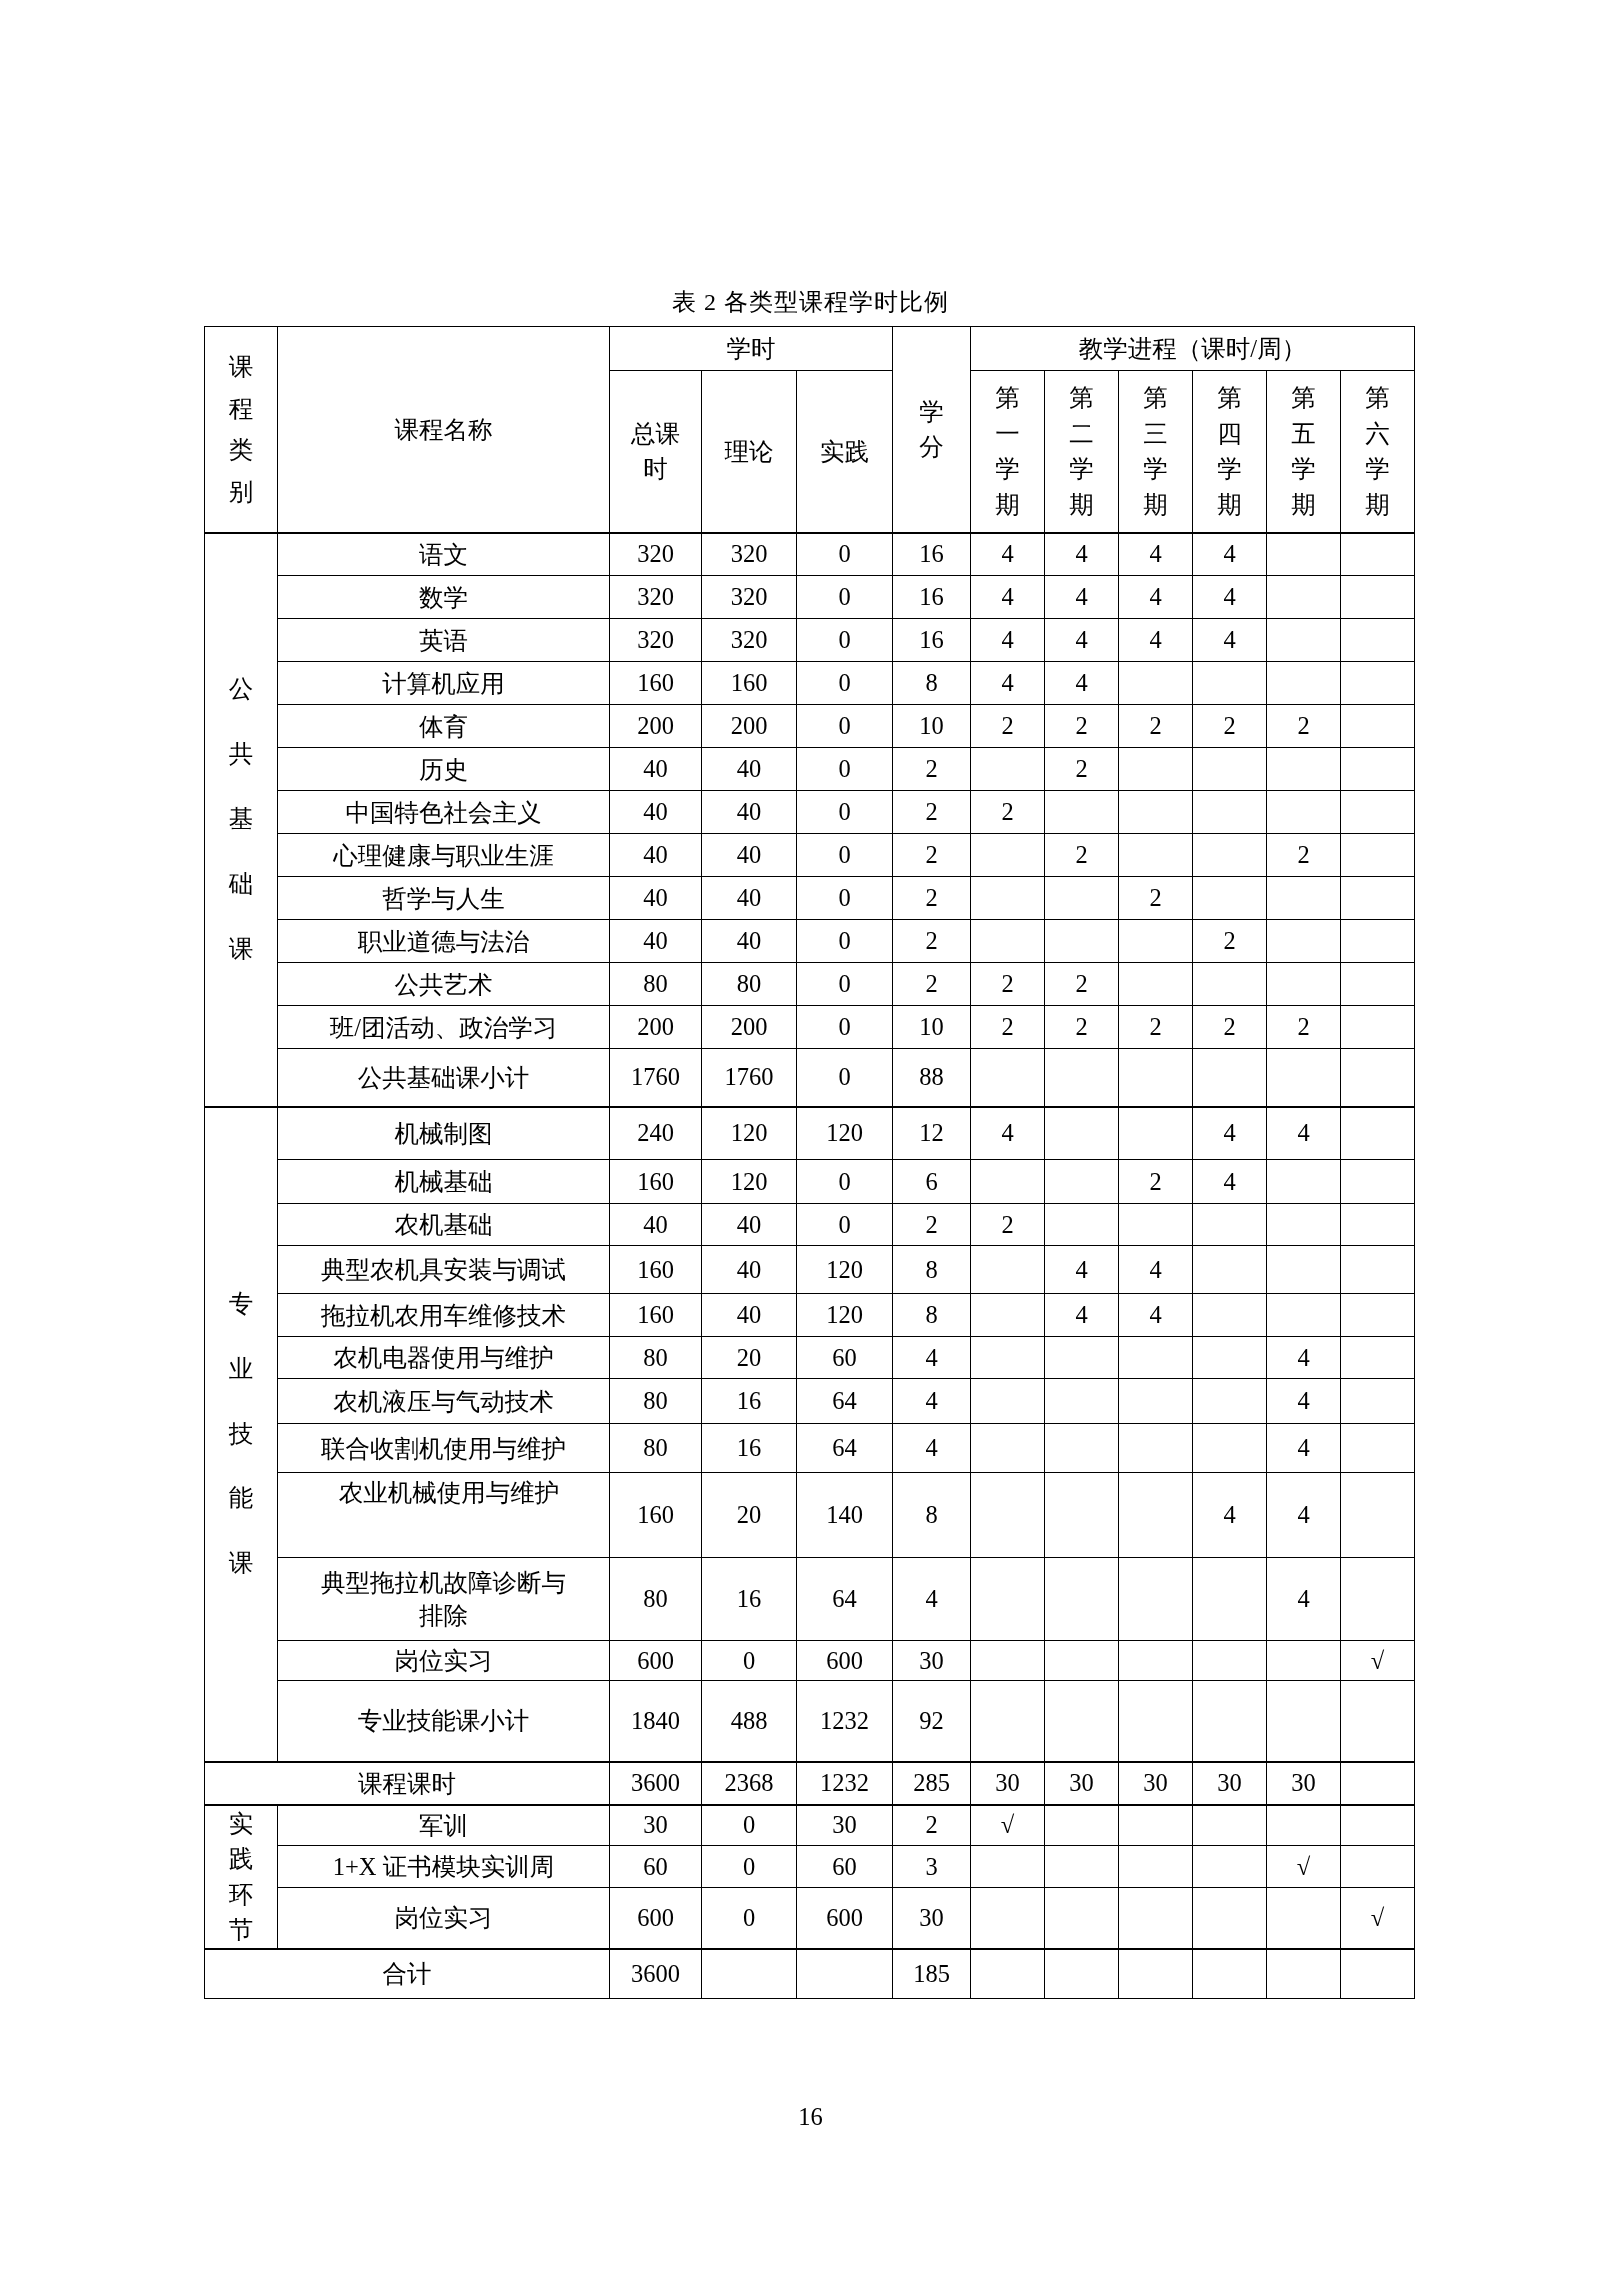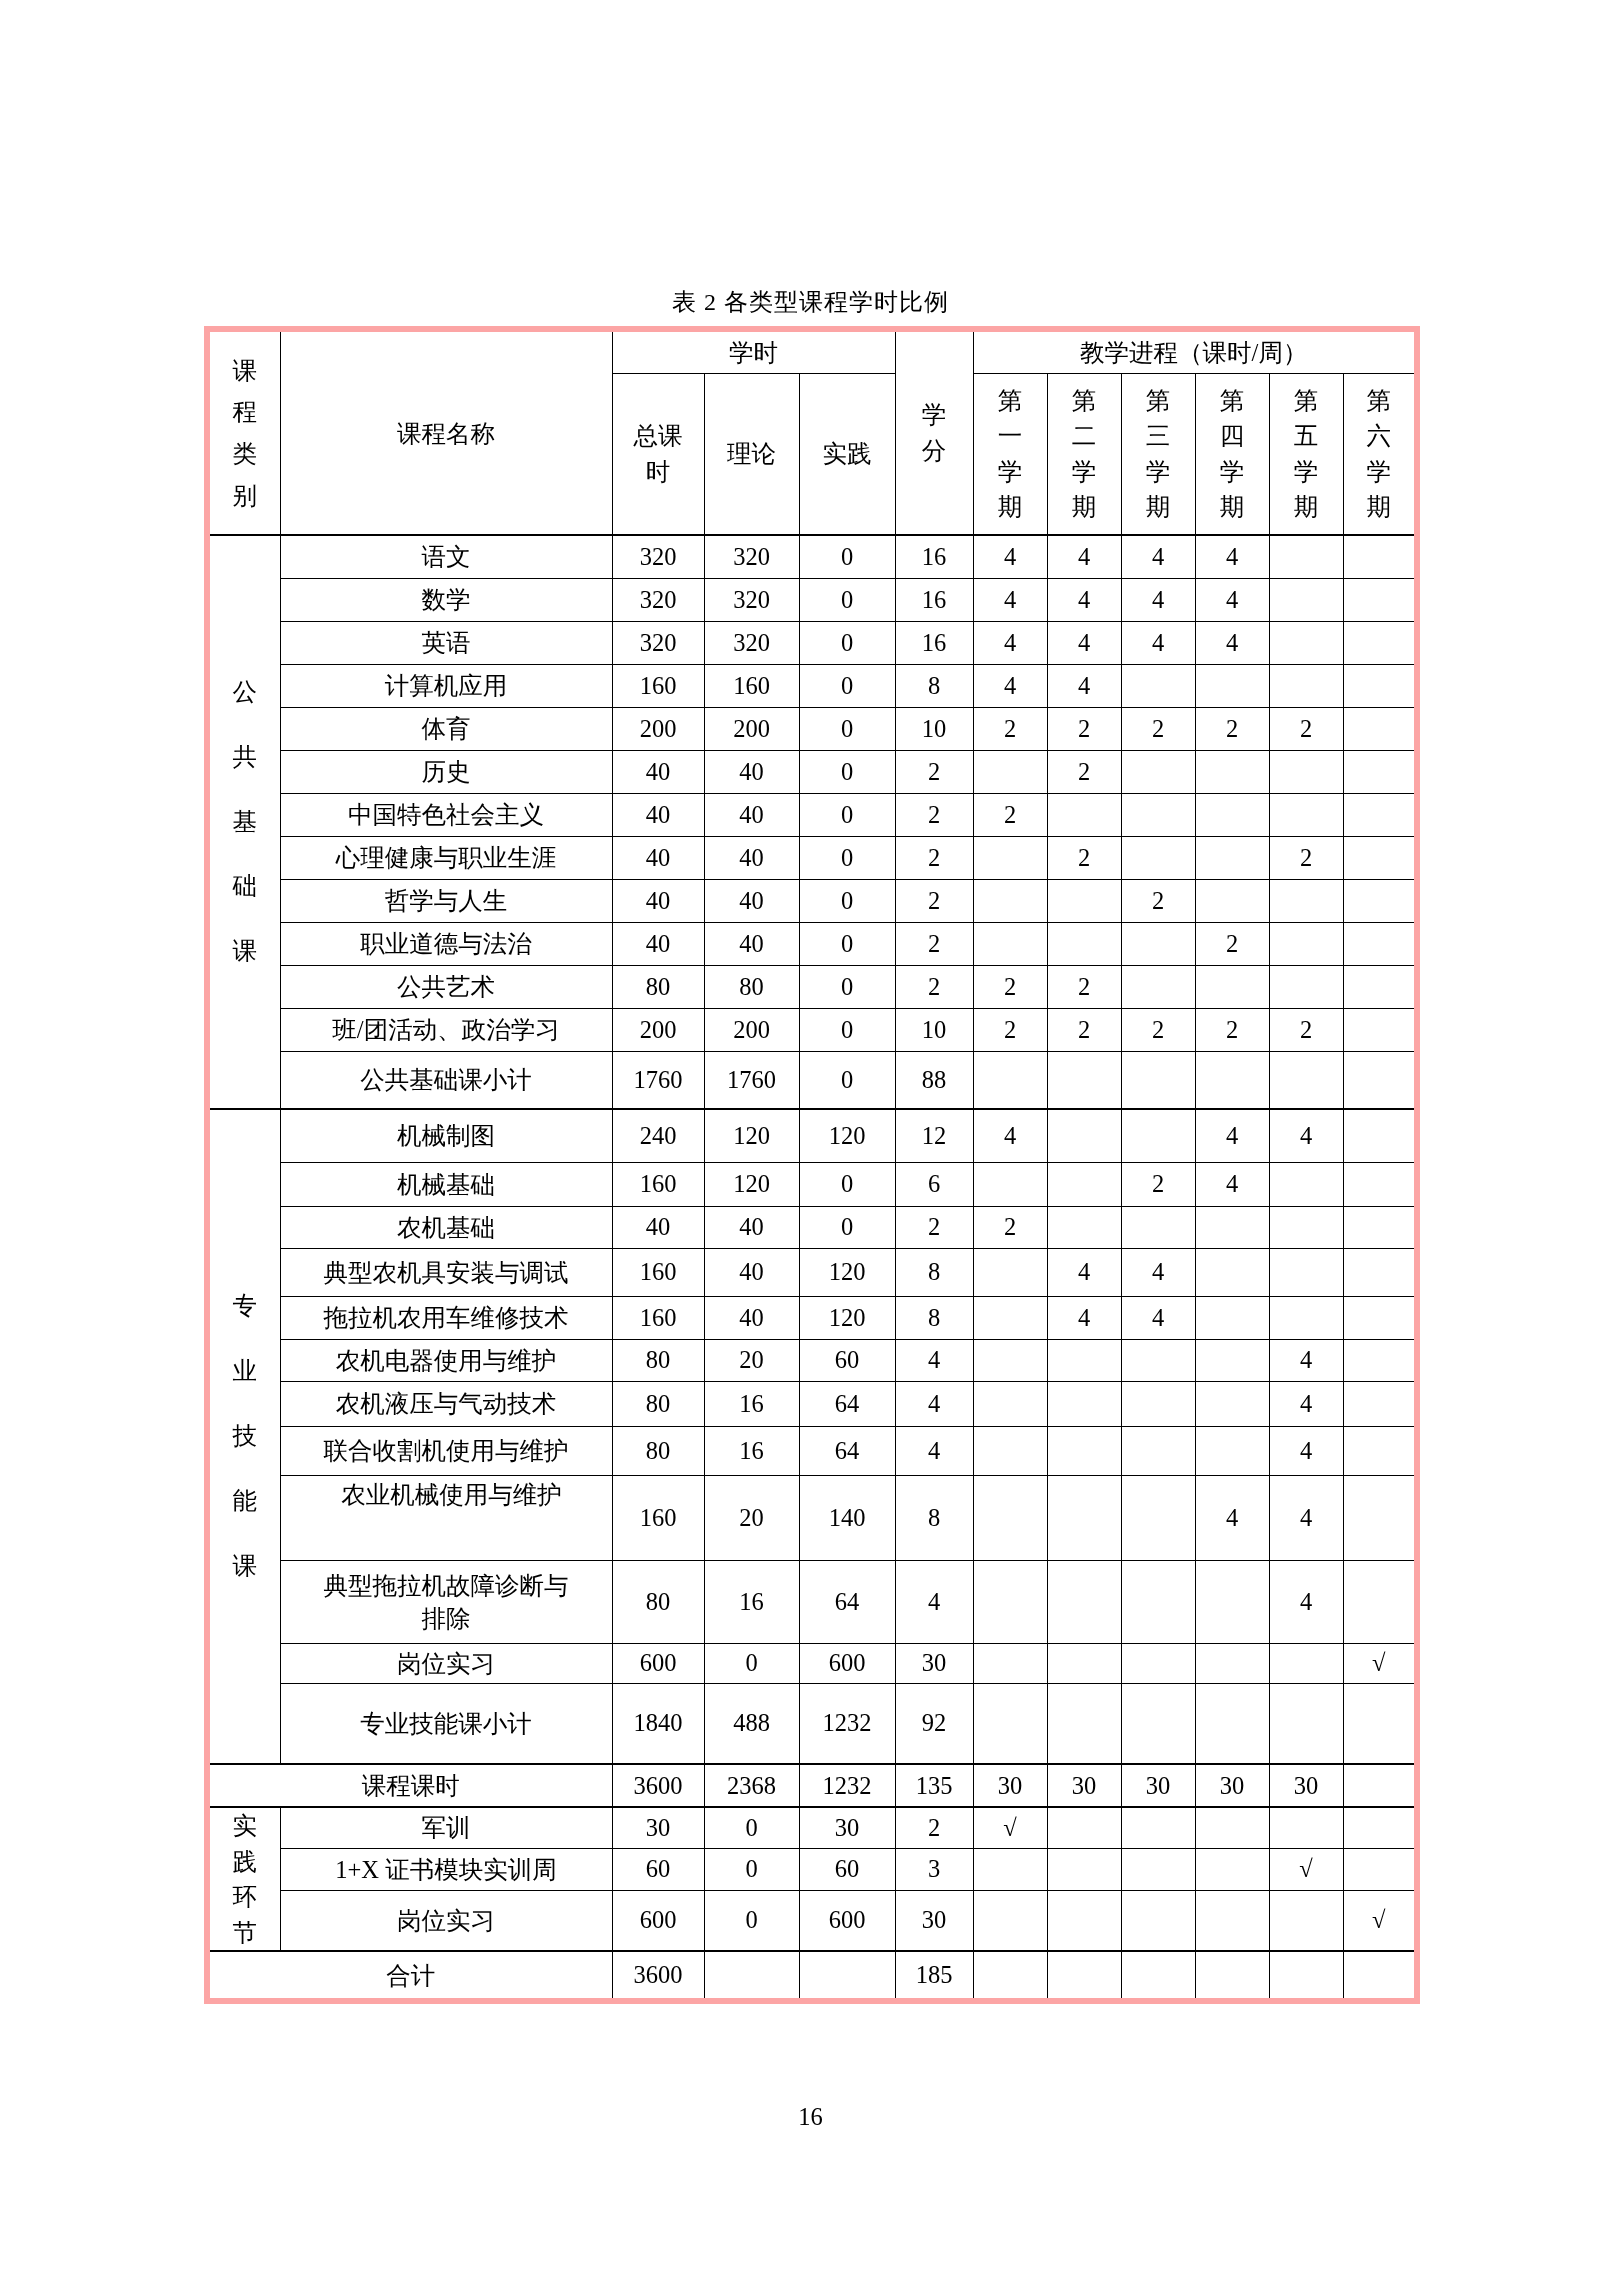--- a/index.html
+++ b/index.html
@@ -2,21 +2,21 @@
 <html><head>
 <meta charset="utf-8">
 <style>
   html,body{margin:0;padding:0;background:#fff;}
   body{width:1621px;height:2293px;position:relative;color:#000;
        font-family:"Liberation Serif","DejaVu Serif",serif;}
   .page{position:absolute;left:0;top:0;width:1621px;height:2293px;background:#fff;}
   .title{position:absolute;top:286px;left:0;width:100%;text-align:center;
          font-size:24px;letter-spacing:1px;white-space:nowrap;}
   table{position:absolute;left:204px;top:326px;border-collapse:collapse;
-        table-layout:fixed;border:6px solid #fca5a5;}
+        table-layout:fixed;border:1px solid #fca5a5;}
   td{border:1px solid #000;text-align:center;vertical-align:middle;
      font-size:24.5px;padding:0;overflow:hidden;}
   tr.bt2>td{border-top-width:2px;}
   .v{display:inline-block;width:26.5px;word-break:break-all;}
   .w2{display:inline-block;width:53px;word-break:break-all;line-height:1.45;}
   .lh17{line-height:1.7}
   .lh145{line-height:1.45}
   .lh265{line-height:2.65}
   .pre{white-space:pre-line;}
   .tdtop{vertical-align:top;padding-top:2.9px;padding-left:11px;}
@@ -392,21 +392,21 @@
           <td></td>
           <td></td>
           <td></td>
         </tr>
 
     <tr class="bt2" style="height:43px">
           <td colspan="2">课程课时</td>
           <td>3600</td>
           <td>2368</td>
           <td>1232</td>
-          <td>135</td>
+          <td>285</td>
           <td>30</td>
           <td>30</td>
           <td>30</td>
           <td>30</td>
           <td>30</td>
           <td></td>
         </tr>
 
     <tr class="bt2" style="height:41px">
       <td rowspan="3"><span class="v lh145">实践环节</span></td>

